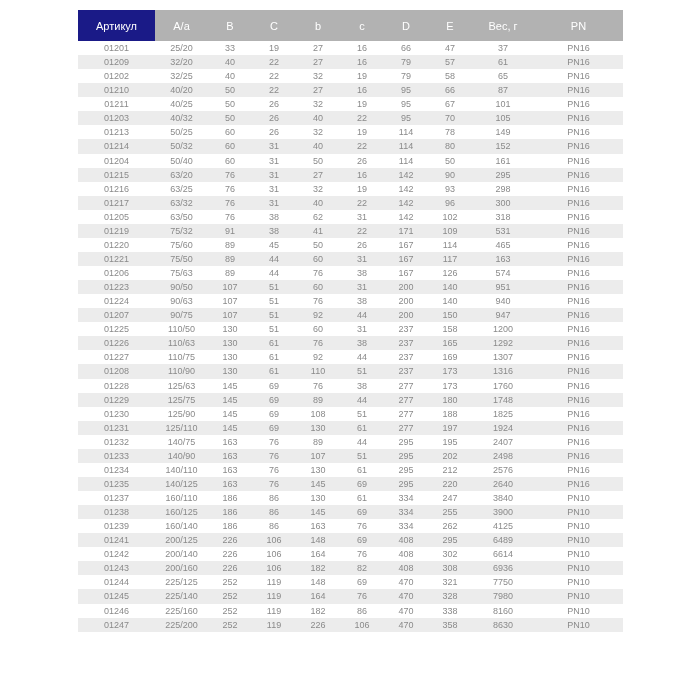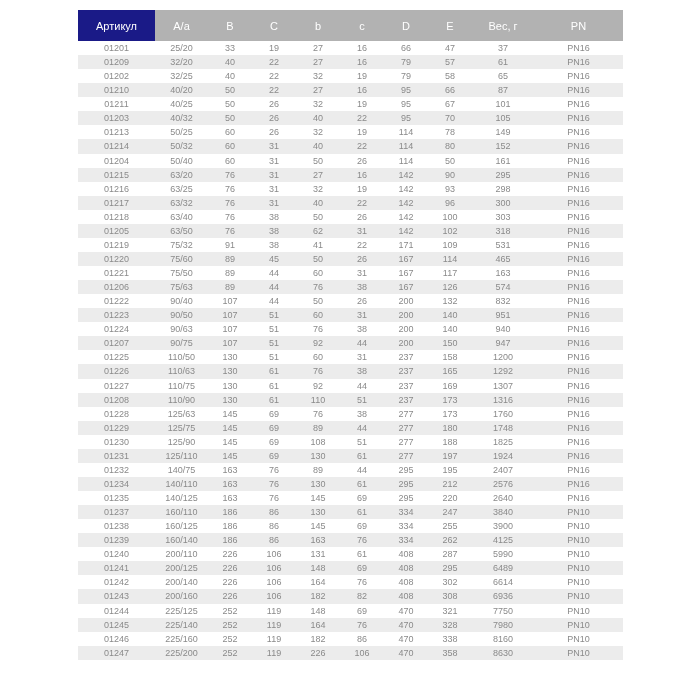--- a/index.html
+++ b/index.html
@@ -234,32 +234,20 @@
             <td>76</td>
             <td>31</td>
             <td>40</td>
             <td>22</td>
             <td>142</td>
             <td>96</td>
             <td>300</td>
             <td>PN16</td>
           </tr>
           <tr>
-            <td>01218</td>
-            <td>63/40</td>
-            <td>76</td>
-            <td>38</td>
-            <td>50</td>
-            <td>26</td>
-            <td>142</td>
-            <td>100</td>
-            <td>303</td>
-            <td>PN16</td>
-          </tr>
-          <tr>
             <td>01205</td>
             <td>63/50</td>
             <td>76</td>
             <td>38</td>
             <td>62</td>
             <td>31</td>
             <td>142</td>
             <td>102</td>
             <td>318</td>
             <td>PN16</td>
@@ -306,32 +294,20 @@
             <td>89</td>
             <td>44</td>
             <td>76</td>
             <td>38</td>
             <td>167</td>
             <td>126</td>
             <td>574</td>
             <td>PN16</td>
           </tr>
           <tr>
-            <td>01222</td>
-            <td>90/40</td>
-            <td>107</td>
-            <td>44</td>
-            <td>50</td>
-            <td>26</td>
-            <td>200</td>
-            <td>132</td>
-            <td>832</td>
-            <td>PN16</td>
-          </tr>
-          <tr>
             <td>01223</td>
             <td>90/50</td>
             <td>107</td>
             <td>51</td>
             <td>60</td>
             <td>31</td>
             <td>200</td>
             <td>140</td>
             <td>951</td>
             <td>PN16</td>
@@ -462,20 +438,32 @@
             <td>163</td>
             <td>76</td>
             <td>89</td>
             <td>44</td>
             <td>295</td>
             <td>195</td>
             <td>2407</td>
             <td>PN16</td>
           </tr>
           <tr>
+            <td>01233</td>
+            <td>140/90</td>
+            <td>163</td>
+            <td>76</td>
+            <td>107</td>
+            <td>51</td>
+            <td>295</td>
+            <td>202</td>
+            <td>2498</td>
+            <td>PN16</td>
+          </tr>
+          <tr>
             <td>01234</td>
             <td>140/110</td>
             <td>163</td>
             <td>76</td>
             <td>130</td>
             <td>61</td>
             <td>295</td>
             <td>212</td>
             <td>2576</td>
             <td>PN16</td>
@@ -522,32 +510,20 @@
             <td>186</td>
             <td>86</td>
             <td>163</td>
             <td>76</td>
             <td>334</td>
             <td>262</td>
             <td>4125</td>
             <td>PN10</td>
           </tr>
           <tr>
-            <td>01240</td>
-            <td>200/110</td>
-            <td>226</td>
-            <td>106</td>
-            <td>131</td>
-            <td>61</td>
-            <td>408</td>
-            <td>287</td>
-            <td>5990</td>
-            <td>PN10</td>
-          </tr>
-          <tr>
             <td>01241</td>
             <td>200/125</td>
             <td>226</td>
             <td>106</td>
             <td>148</td>
             <td>69</td>
             <td>408</td>
             <td>295</td>
             <td>6489</td>
             <td>PN10</td>

